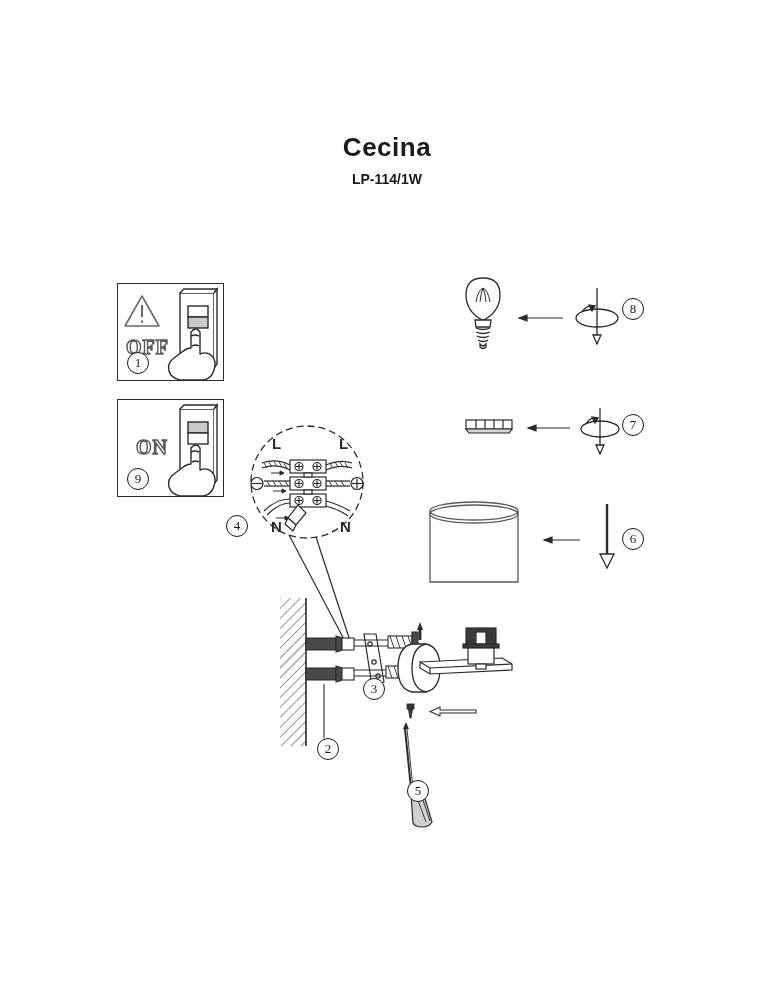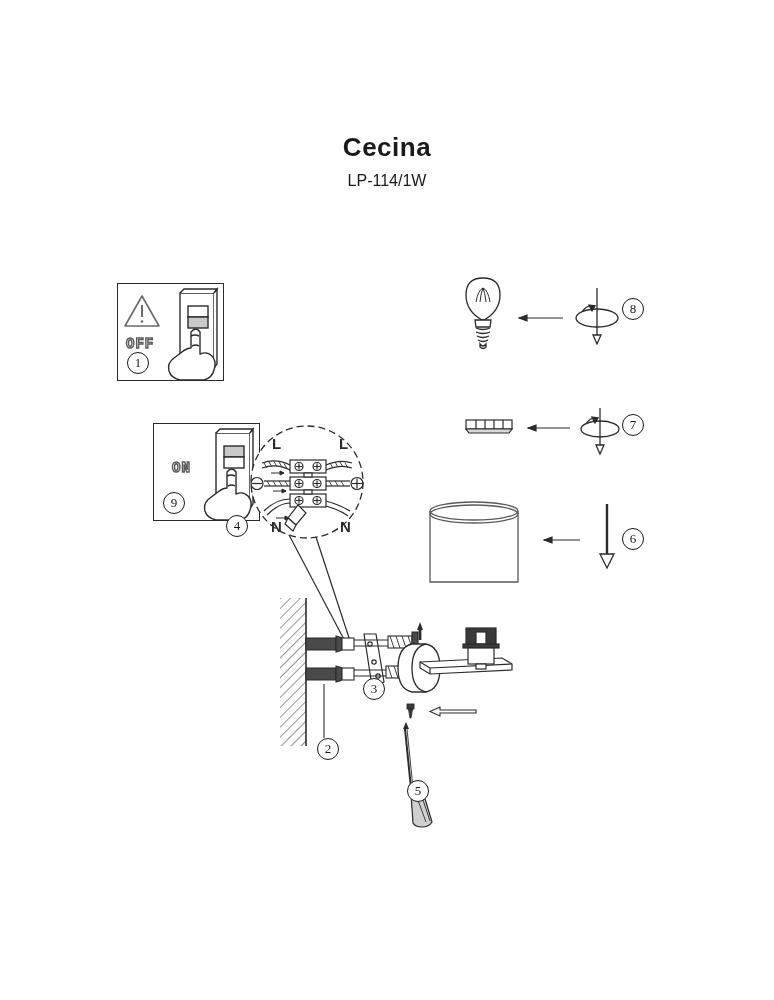--- a/index.html
+++ b/index.html
@@ -5,35 +5,35 @@
 <style>
   html,body{margin:0;padding:0;background:#ffffff;}
   body{width:774px;height:1000px;position:relative;overflow:hidden;
        font-family:"Liberation Sans", sans-serif;color:#1a1a1a;}
   .sheet{position:absolute;inset:0;background:#fff;}
 
   
   .header{position:absolute;left:0;top:134px;width:774px;text-align:center;}
   .title{font-size:26px;font-weight:bold;letter-spacing:.5px;line-height:1;
          margin:0 0 9px 0;}
-  .subline{font-size:16px;font-weight:normal;line-height:1.52;margin:4px;}
+  .subline{font-size:14px;font-weight:bold;line-height:1.52;margin:4px;}
 
   
   .abs{position:absolute;}
   svg{display:block;overflow:visible;}
 
   .step-num{position:absolute;font-size:13px;font-weight:normal;
             width:20px;height:20px;line-height:19px;text-align:center;
             border:1.3px solid #1a1a1a;border-radius:50%;
             font-family:"Liberation Serif", serif;background:#fff;}
 
   .panel{position:absolute;border:1.6px solid #2b2b2b;background:#fff;}
 
-  .hollow{font-family:Liberation Mono, monospace;font-weight:bold;
-          font-size:14px;color:#fff;
+  .hollow{font-family:Liberation Serif, serif;font-weight:bold;
+          font-size:20px;color:#fff;
           -webkit-text-stroke:1.4px #5a5a5a;
           text-shadow:0 0 0 #777;letter-spacing:1px;}
 </style>
 </head>
 <body>
 
 <div class="sheet">
 
   <div class="header">
     <p class="title">Cecina</p>
@@ -60,21 +60,21 @@
       <g fill="#fff" stroke="#2b2b2b" stroke-width="1.4" stroke-linejoin="round">
         <path d="M73 48 q5 -6 9 0 l0 22 q7 -3 12 2 q5 5 2 14 q-2 8 -10 10 l-24 0 q-9 -2 -11 -9 q-2 -8 5 -13 l8 -6 q5 -4 9 -4 Z"></path>
         <path d="M73 52 q4 -2 8 0" fill="none"></path>
         <path d="M74 62 q4 -2 7 0" fill="none"></path>
       </g>
     </svg>
     <span class="hollow" style="position:absolute;left:8px;top:52px;">OFF</span>
     <span class="step-num" style="left:9px;top:68px;">1</span>
   </div>
 
-  <div class="panel" style="left:117px;top:423px;width:105px;height:96px;margin-left:36px;">
+  <div class="panel" style="left:117px;top:399px;width:105px;height:96px;">
     <svg width="105" height="96" viewBox="0 0 105 96">
       <g fill="#fff" stroke="#2b2b2b" stroke-width="1.4">
         <path d="M62 9 L96 9 L96 84 L62 84 Z"></path>
         <path d="M62 9 L66 5 L99 5 L96 9"></path>
         <path d="M96 9 L99 5 L99 80 L96 84"></path>
         <rect x="70" y="22" width="20" height="11" fill="#c9c9c9"></rect>
         <rect x="70" y="33" width="20" height="11"></rect>
       </g>
       <g fill="#fff" stroke="#2b2b2b" stroke-width="1.4" stroke-linejoin="round">
         <path d="M73 48 q5 -6 9 0 l0 22 q7 -3 12 2 q5 5 2 14 q-2 8 -10 10 l-24 0 q-9 -2 -11 -9 q-2 -8 5 -13 l8 -6 q5 -4 9 -4 Z"></path>

